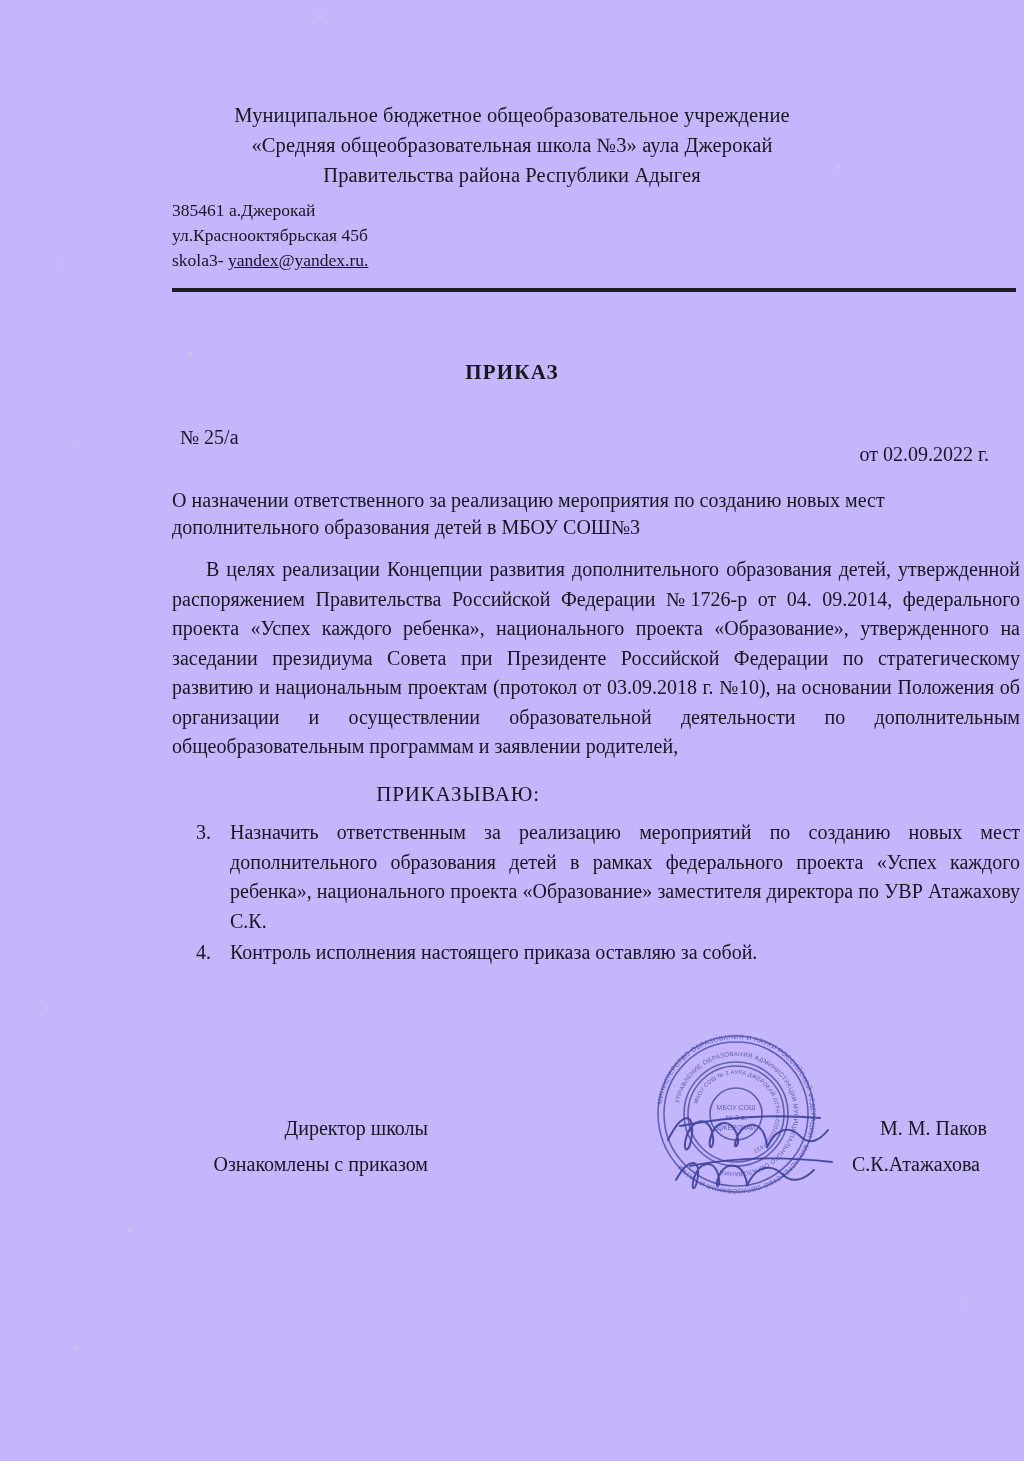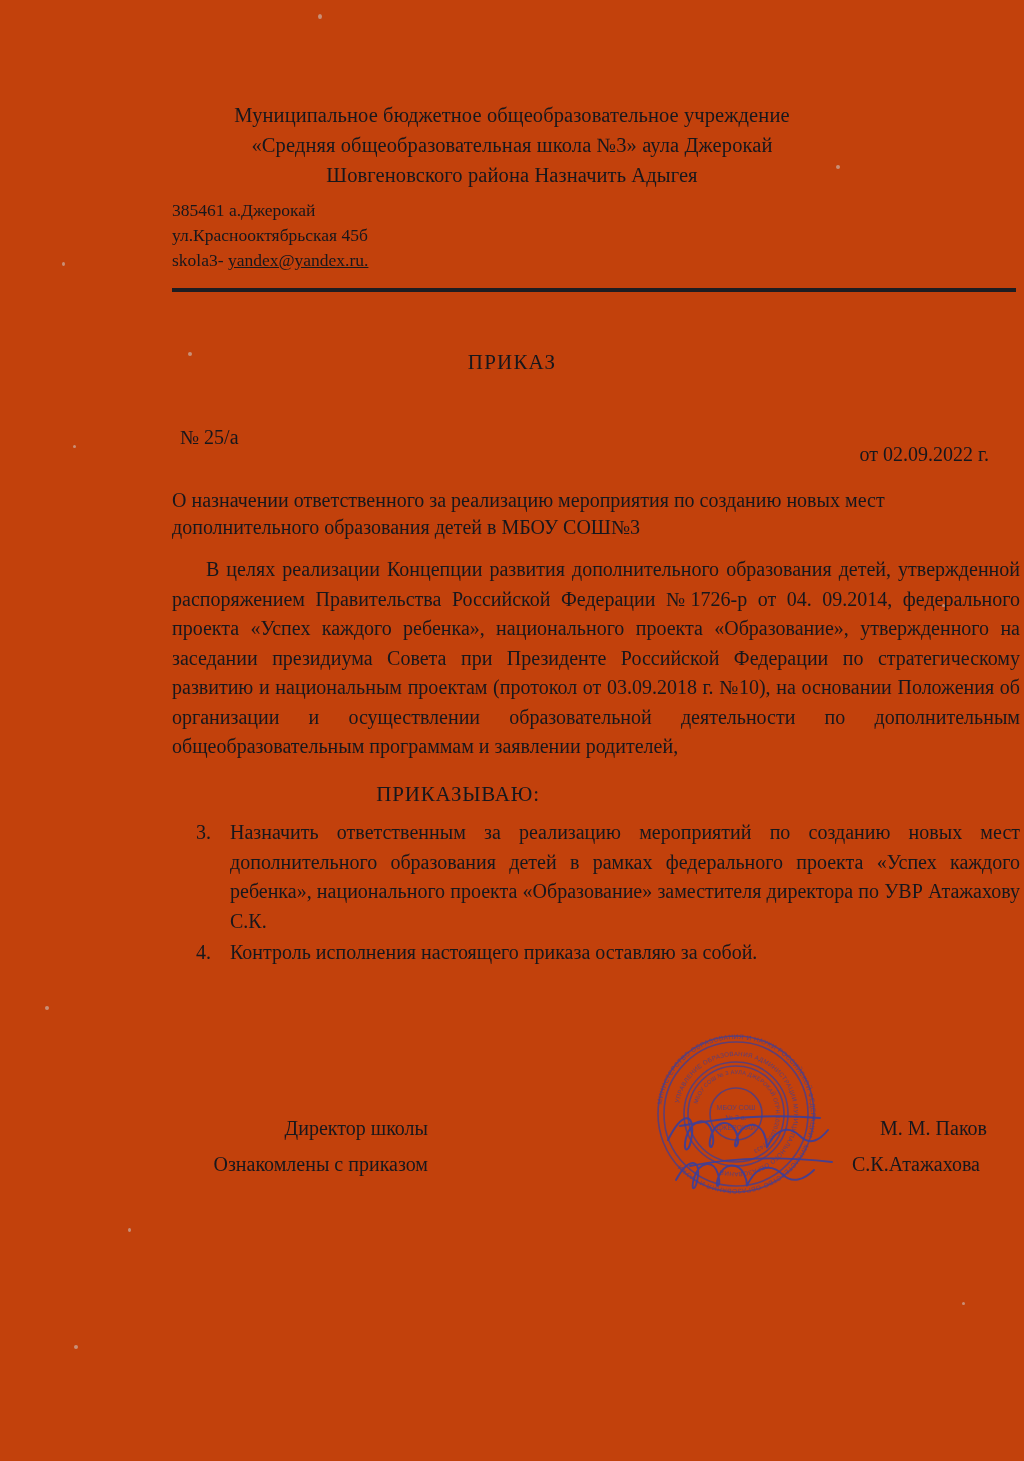--- a/index.html
+++ b/index.html
@@ -14,21 +14,21 @@
     color: #17171c;
     position: relative;
     overflow: hidden;
   }
   .page {
     position: absolute;
     left: 0;
     top: 0;
     width: 1024px;
     height: 1461px;
-    background: #c2410c;
+    background: #c4b5fd;
   }
   
   .speck {
     position: absolute;
     background: #cfcfcf;
     border-radius: 50%;
     opacity: 0.55;
   }
   .header-block {
     position: absolute;
@@ -61,25 +61,26 @@
     position: absolute;
     left: 172px;
     top: 288px;
     width: 844px;
     height: 4px;
     background: #1d1d22;
   }
   .order-title {
     position: absolute;
     left: 0;
-    top: 350px;
+    top: 360px;
     width: 1024px;
     text-align: center;
     font-size: 21px;
     letter-spacing: 1.2px;
+    font-weight: bold;
   }
   .num-line {
     position: absolute;
     left: 180px;
     top: 426px;
     font-size: 20px;
   }
   .date-line {
     position: absolute;
     right: 35px;
@@ -193,21 +194,21 @@
   <div class="speck" style="left:73px;top:445px;width:3px;height:3px;"></div>
   <div class="speck" style="left:942px;top:604px;width:3px;height:3px;"></div>
   <div class="speck" style="left:45px;top:1006px;width:4px;height:4px;"></div>
   <div class="speck" style="left:128px;top:1228px;width:3px;height:4px;"></div>
   <div class="speck" style="left:74px;top:1345px;width:4px;height:4px;"></div>
   <div class="speck" style="left:962px;top:1302px;width:3px;height:3px;"></div>
 
   <div class="header-block">
     <span class="hline">Муниципальное бюджетное общеобразовательное учреждение</span>
     <span class="hline">«Средняя общеобразовательная школа №3» аула Джерокай</span>
-    <span class="hline">Шовгеновского района Назначить Адыгея</span>
+    <span class="hline">Правительства района Республики Адыгея</span>
   </div>
 
   <div class="addr-block">
     <span class="aline">385461 а.Джерокай</span>
     <span class="aline">ул.Краснооктябрьская 45б</span>
     <span class="aline"><span>skola3- </span><span class="mail-link">yandex@yandex.ru.</span></span>
   </div>
 
   <div class="rule"></div>
 

